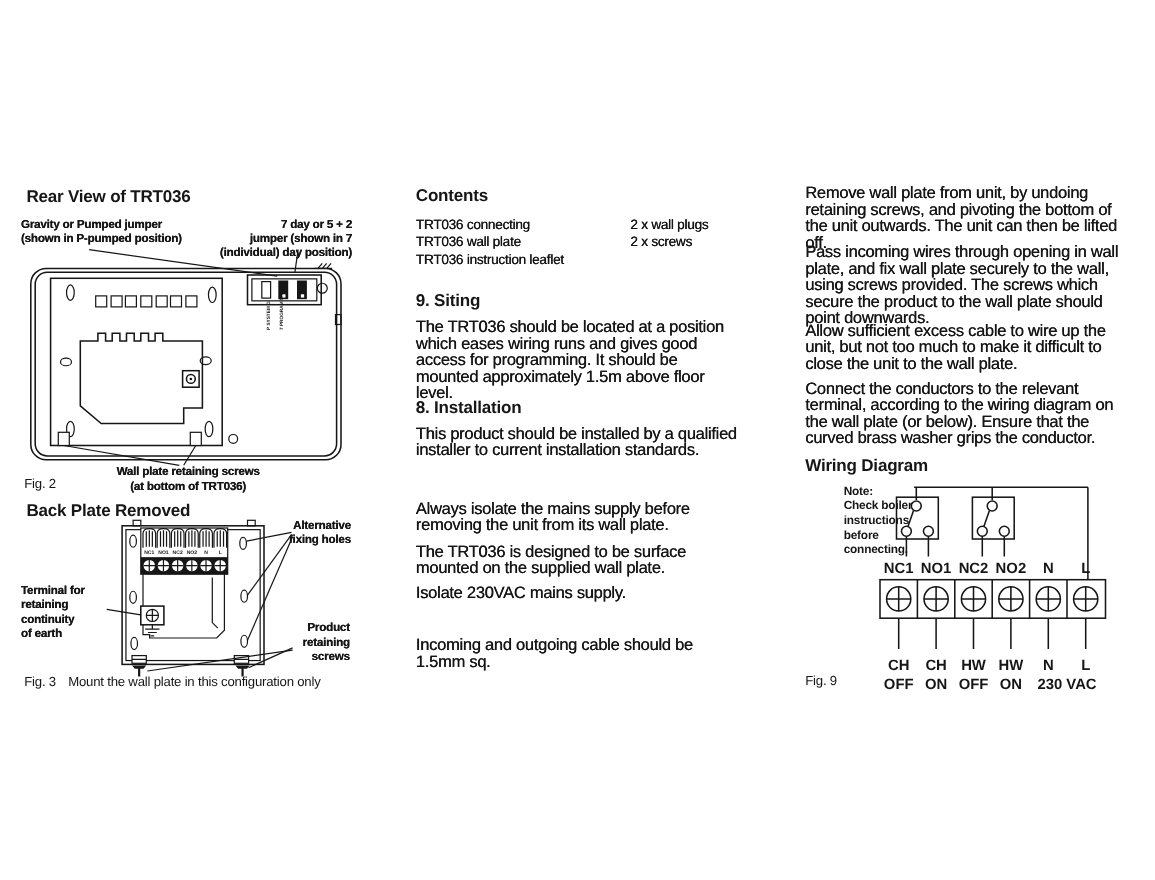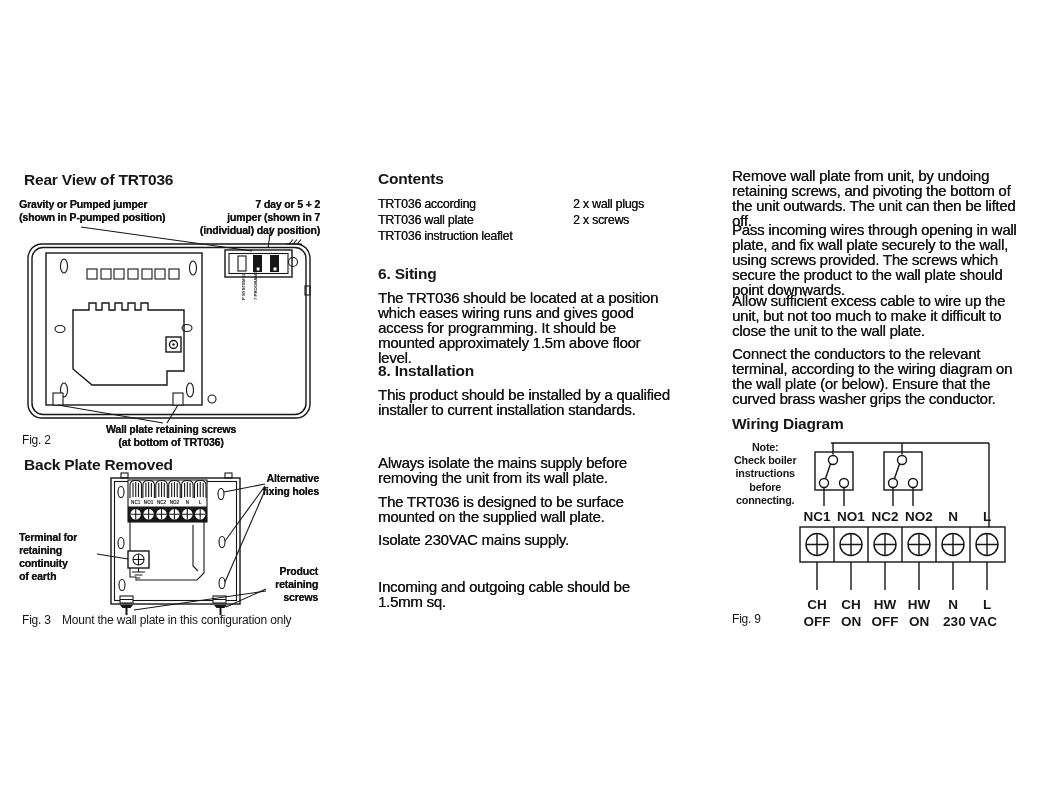--- a/index.html
+++ b/index.html
@@ -208,46 +208,46 @@
 </div>
 <div class="abs figlabel ta-r" style="left:238px; top:565px; width:80px;">
   <div>Product</div>
   <div>retaining</div>
   <div>screws</div>
 </div>
 <div class="abs cap" style="left:22px; top:613px;">Fig. 3</div>
 <div class="abs cap" style="left:62px; top:613px;">Mount the wall plate in this configuration only</div>
 
 <div class="abs h1" style="left:378px; top:170px;">Contents</div>
-<div class="abs list-text" style="left:378px; top:197px;">TRT036 according</div>
+<div class="abs list-text" style="left:378px; top:197px;">TRT036 connecting</div>
 <div class="abs list-text" style="left:378px; top:213px;">TRT036 wall plate</div>
 <div class="abs list-text" style="left:378px; top:229px;">TRT036 instruction leaflet</div>
 <div class="abs list-text" style="left:573px; top:197px;">2 x wall plugs</div>
 <div class="abs list-text" style="left:573px; top:213px;">2 x screws</div>
 
-<div class="abs h1" style="left:378px; top:265px;">6. Siting</div>
+<div class="abs h1" style="left:378px; top:265px;">9. Siting</div>
 <div class="abs body-text" style="left:378px; top:290px; width:288px;">The TRT036 should be located at a position which eases wiring runs and gives good access for programming. It should be mounted approximately 1.5m above floor level.</div>
 
 <div class="abs h1" style="left:378px; top:362px;">8. Installation</div>
 <div class="abs body-text bold" style="left:378px; top:387px; width:292px;">
   <div>This product should be installed by a qualified installer to current installation standards.</div>
 </div>
 <div class="abs body-text bold" style="left:378px; top:455px; width:270px;">Always isolate the mains supply before removing the unit from its wall plate.</div>
 <div class="abs body-text" style="left:378px; top:494px; width:292px;">The TRT036 is designed to be surface mounted on the supplied wall plate.</div>
 <div class="abs body-text" style="left:378px; top:532px; width:292px;">Isolate 230VAC mains supply.</div>
 <div class="abs body-text" style="left:378px; top:579px; width:300px;">Incoming and outgoing cable should be 1.5mm sq.</div>
 
 <div class="abs body-text" style="left:732px; top:168px; width:295px;">Remove wall plate from unit, by undoing retaining screws, and pivoting the bottom of the unit outwards. The unit can then be lifted off.</div>
 <div class="abs body-text" style="left:732px; top:222px; width:300px;">Pass incoming wires through opening in wall plate, and fix wall plate securely to the wall, using screws provided. The screws which secure the product to the wall plate should point downwards.</div>
 <div class="abs body-text" style="left:732px; top:293px; width:295px;">Allow sufficient excess cable to wire up the unit, but not too much to make it difficult to close the unit to the wall plate.</div>
 <div class="abs body-text" style="left:732px; top:346px; width:280px;">Connect the conductors to the relevant terminal, according to the wiring diagram on the wall plate (or below). Ensure that the curved brass washer grips the conductor.</div>
 
 <div class="abs h1" style="left:732px; top:415px;">Wiring Diagram</div>
 
-<div class="abs note-text" style="left:734px; top:441px;text-align:center;">
+<div class="abs note-text" style="left:767px; top:441px;">
   <div>Note:</div>
   <div>Check boiler</div>
   <div>instructions</div>
   <div>before</div>
   <div>connecting.</div>
 </div>
 
 <svg style="left:725px; top:436px;" width="310" height="200" viewBox="0 0 310 200">
   <g class="ln">
     <path d="M106,7 H264 M108,7 V18.5 M177,7 V18.5 M264,7 V91"></path>

